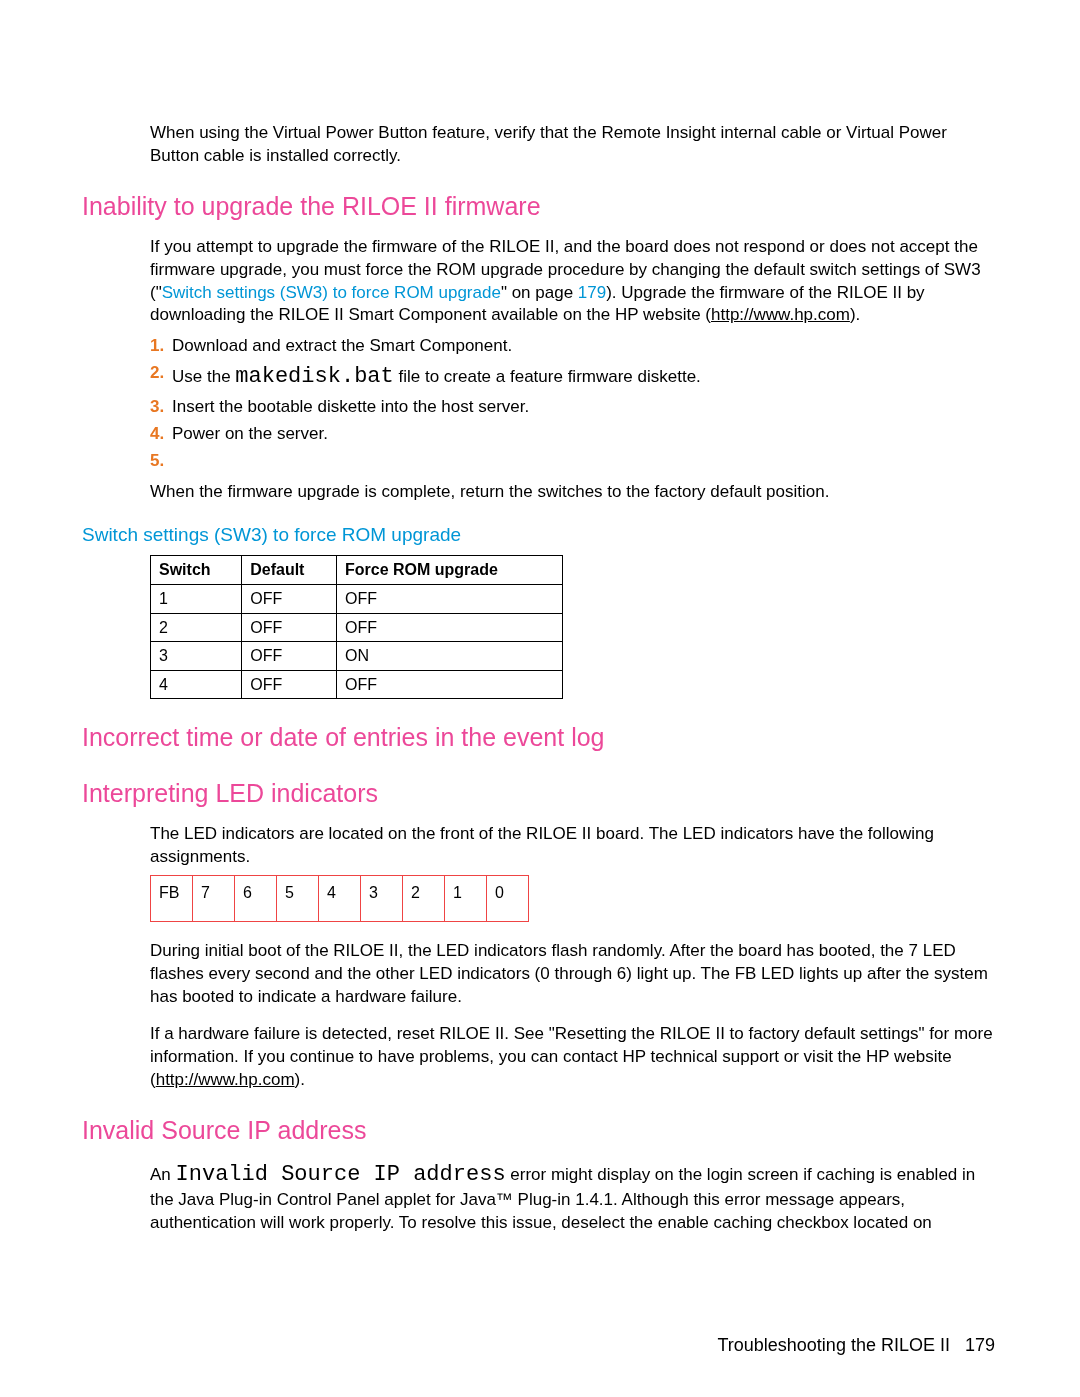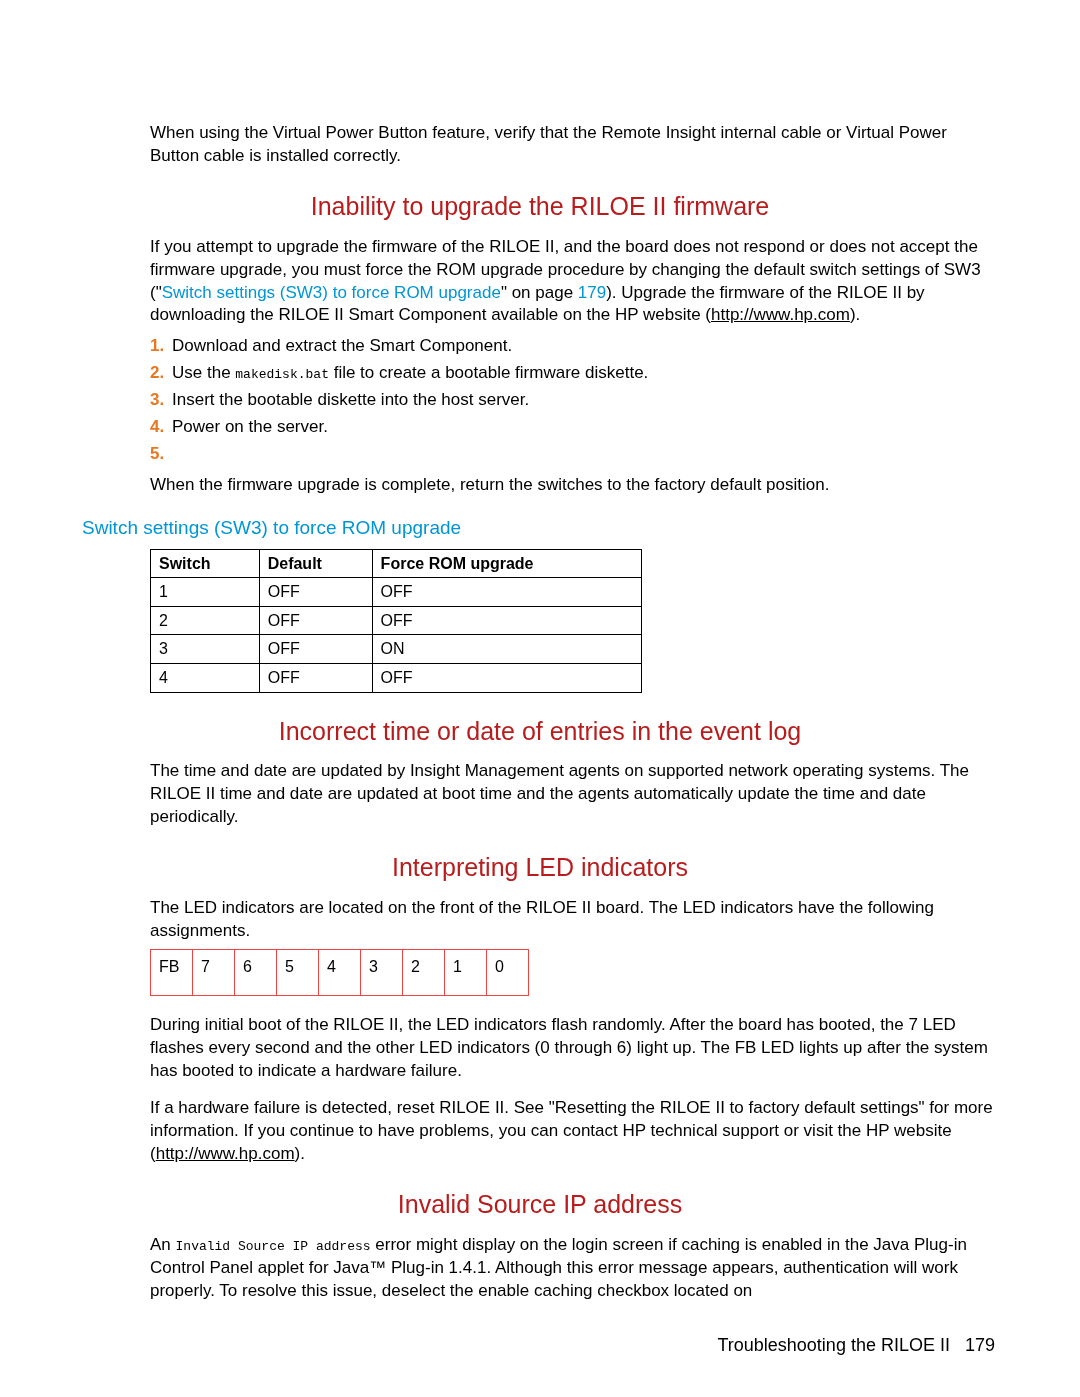--- a/index.html
+++ b/index.html
@@ -11,25 +11,24 @@
     position: relative;
     font-size: 17px;
     line-height: 1.35;
     color: #000;
   }
   .page {
     padding: 116px 82px 40px 82px;
   }
   .main-content { margin-left: 68px; }
   h2 {
-    color: #b91c1c;
+    color: #ec4899;
     font-weight: normal;
     font-size: 25px;
     margin: 22px 0 12px 0;
-    text-align: center;
   }
   h3 {
     color: #0096d6;
     font-weight: normal;
     font-size: 19px;
     margin: 18px 0 8px 0;
   }
   p { margin: 6px 0; }
   a { color: #000000; text-decoration: underline; }
   .xref { color: #0096d6; }
@@ -39,25 +38,25 @@
   }
   ol.steps li {
     margin: 4px 0;
     display: flex;
   }
   ol.steps li .num {
     color: #e87722;
     font-weight: bold;
     min-width: 22px;
   }
-  code { font-family: "Courier New", monospace; font-size: 13px; }
+  code { font-family: "Courier New", monospace; font-size: 22px; }
   table.switch {
     border-collapse: collapse;
     margin: 6px 0 10px 0;
-    width: 492px;
+    width: 413px;
   }
   table.switch th, table.switch td {
     border: 1px solid #000;
     padding: 3px 8px;
     text-align: left;
     font-size: 16px;
   }
   table.switch th { font-weight: bold; }
   table.led {
     border-collapse: collapse;
@@ -89,21 +88,21 @@
     <p>
       <span>If you attempt to upgrade the firmware of the RILOE II, and the board does not respond or does not accept the firmware upgrade, you must force the ROM upgrade procedure by changing the default switch settings of SW3 ("</span><span class="xref">Switch settings (SW3) to force ROM upgrade</span><span>" on page </span><span class="xref">179</span><span>). Upgrade the firmware of the RILOE II by downloading the RILOE II Smart Component available on the HP website (</span><a>http://www.hp.com</a><span>).</span>
     </p>
     <ol class="steps">
       <li>
           <span class="num">1.</span>
           <span>Download and extract the Smart Component.</span>
         </li>
       <li>
           <span class="num">2.</span>
-          <span><span>Use the </span><code>makedisk.bat</code><span> file to create a bootable firmware diskette.</span></span>
+          <span><span>Use the </span><code>makedisk.bat</code><span> file to create a feature firmware diskette.</span></span>
         </li>
       <li>
           <span class="num">3.</span>
           <span>Insert the bootable diskette into the host server.</span>
         </li>
       <li>
           <span class="num">4.</span>
           <span>Power on the server.</span>
         </li>
       <li>
@@ -140,21 +139,20 @@
       <tr>
             <td>4</td>
             <td>OFF</td>
             <td>OFF</td>
           </tr>
     </tbody>
       </table>
   </div>
 
   <h2>Incorrect time or date of entries in the event log</h2>
-  <p class="main-content">The time and date are updated by Insight Management agents on supported network operating systems. The RILOE II time and date are updated at boot time and the agents automatically update the time and date periodically.</p>
 
   <h2>Interpreting LED indicators</h2>
   <div class="main-content">
     <p>The LED indicators are located on the front of the RILOE II board. The LED indicators have the following assignments.</p>
     <table class="led">
       <tbody>
           <tr>
         <td>FB</td>
         <td>7</td>
         <td>6</td>

